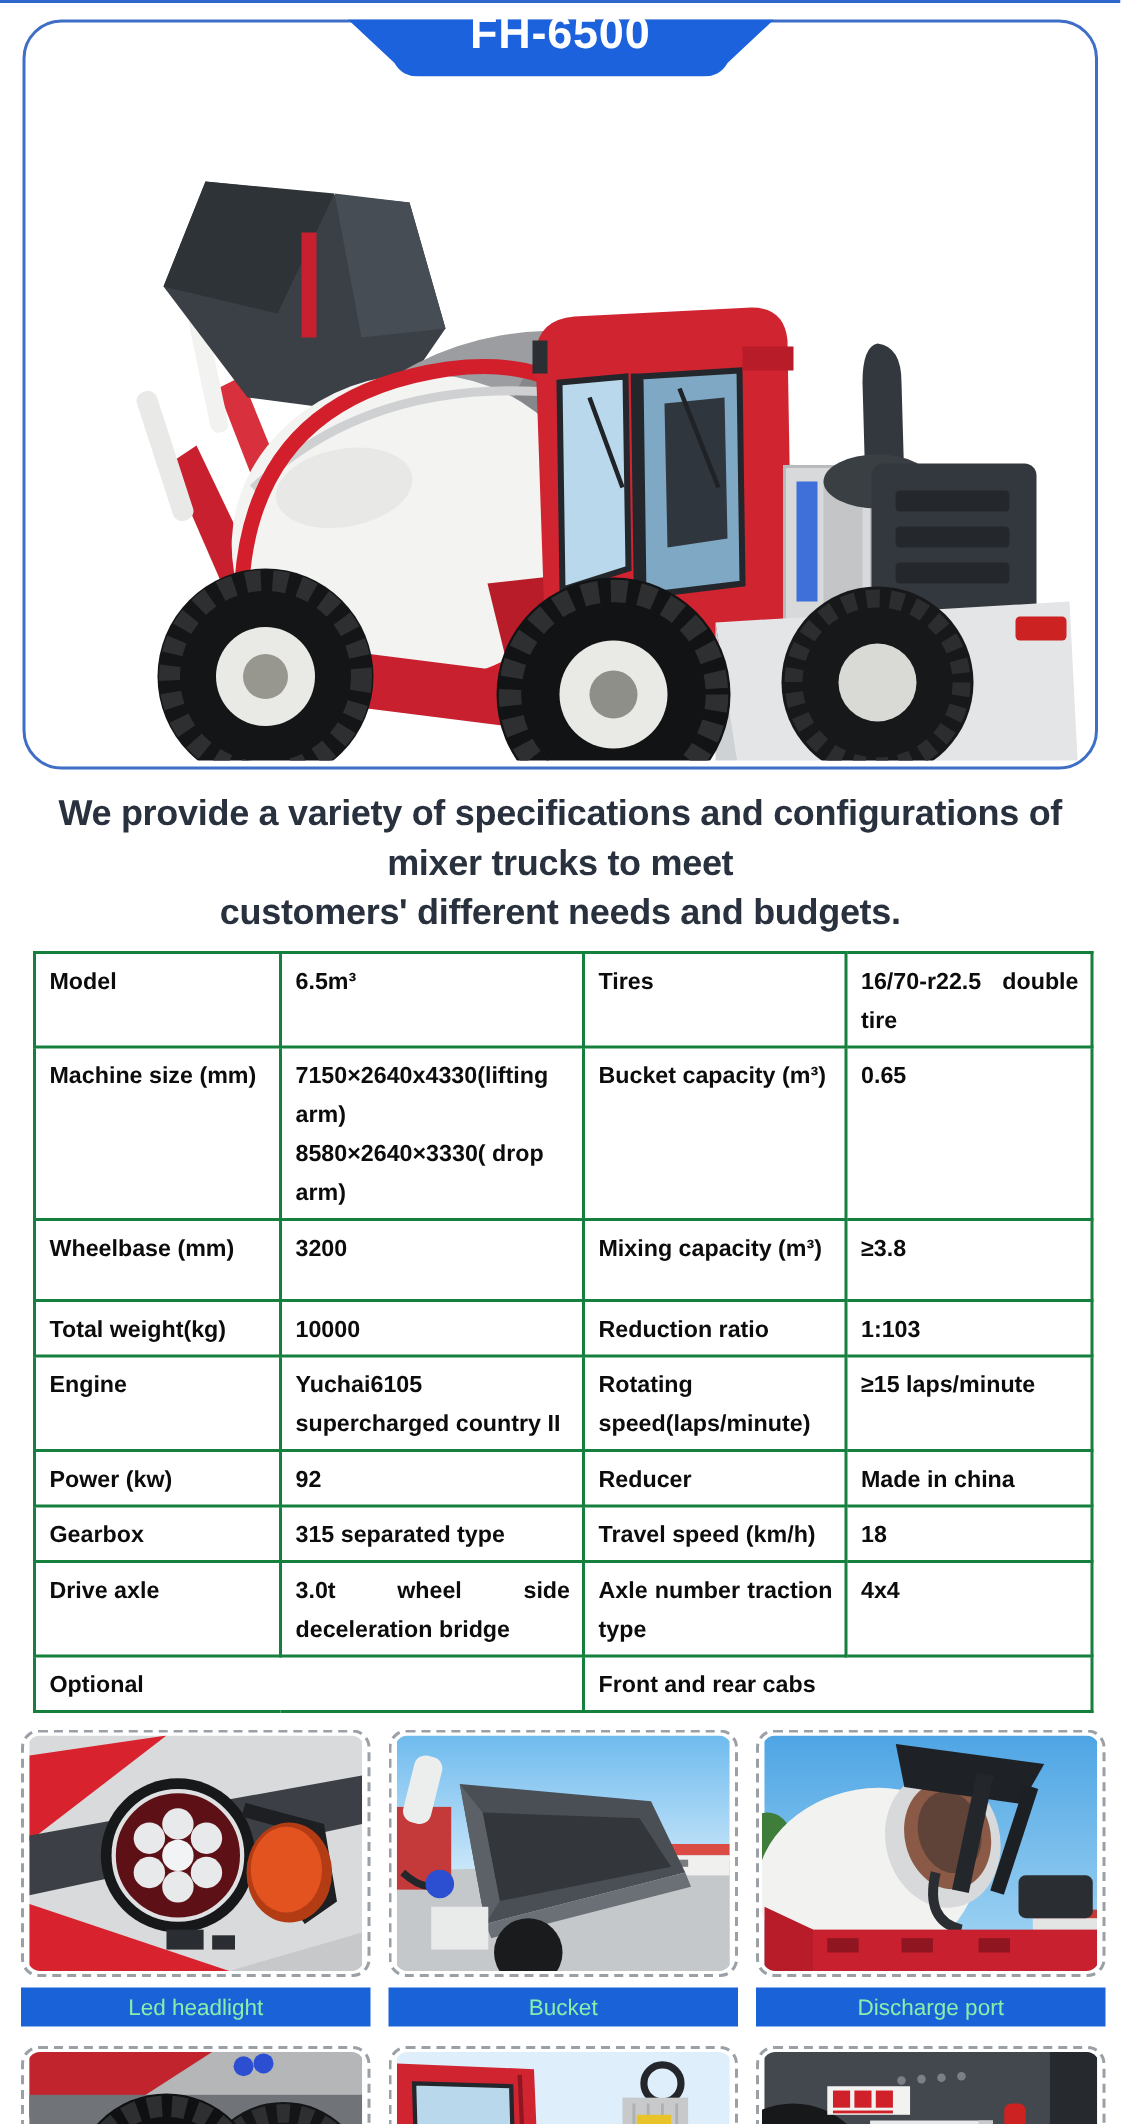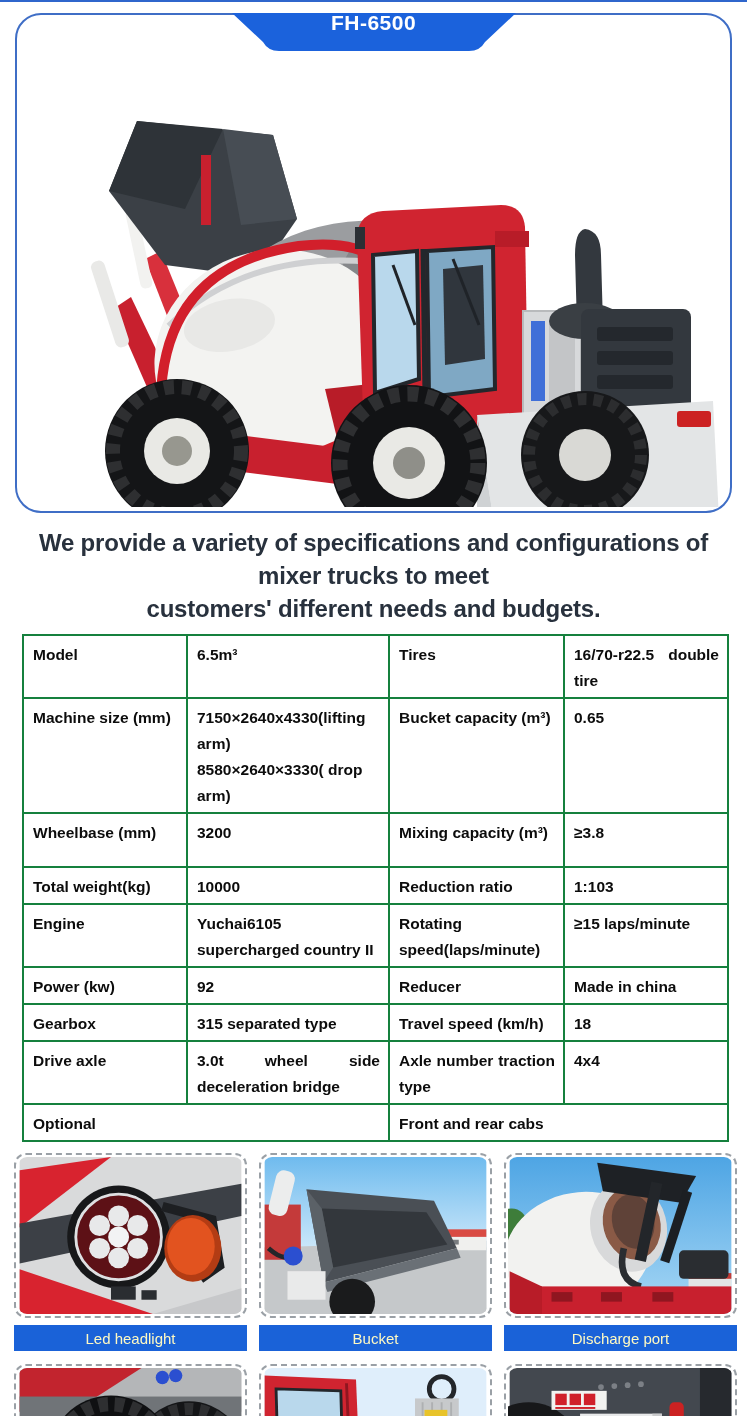--- a/index.html
+++ b/index.html
@@ -21,21 +21,21 @@
     border-radius:26px;
     background:#fff;
   }
   .banner {
     position:absolute; top:-2px; left:50%; transform:translateX(-50%);
     width:284px; height:38px;
   }
   .banner svg { position:absolute; inset:0; }
   .banner-label {
     position:absolute; inset:0; display:flex; align-items:center; justify-content:center;
-    color:#fff; font-size:21px; font-weight:bold; letter-spacing:.5px;
+    color:#fff; font-size:30px; font-weight:bold; letter-spacing:.5px;
     padding-bottom:19px;
   }
   .truck-wrap { position:absolute; left:8px; top:44px; width:699px; height:448px; }
 
   
   .intro {
     margin:13px auto 0 auto; width:700px; text-align:center;
     font-weight:bold; font-size:24px; line-height:1.38; color:#28313d;
     letter-spacing:-.2px;
   }
@@ -76,21 +76,21 @@
   }
   .card { width:233px; }
   .photo {
     width:233px; height:165px;
     border:2px dashed #9aa0a6; border-radius:12px;
     overflow:hidden; background:#fff; padding:2px;
   }
   .photo svg { width:100%; height:100%; border-radius:9px; display:block; }
   .caption {
     margin-top:7px; height:26px;
-    background:#1a62d8; color:#fef9c3;
+    background:#1a62d8; color:#86efac;
     display:flex; align-items:center; justify-content:center;
     font-size:15px;
   }
 </style>
 </head>
 <body>
 
 <div class="top-strip"></div>
 
 <div class="hero-box">

